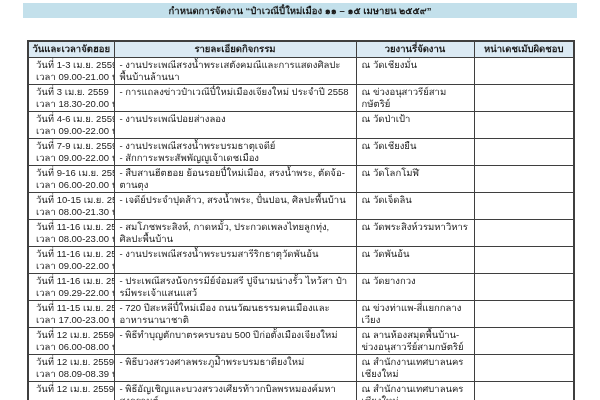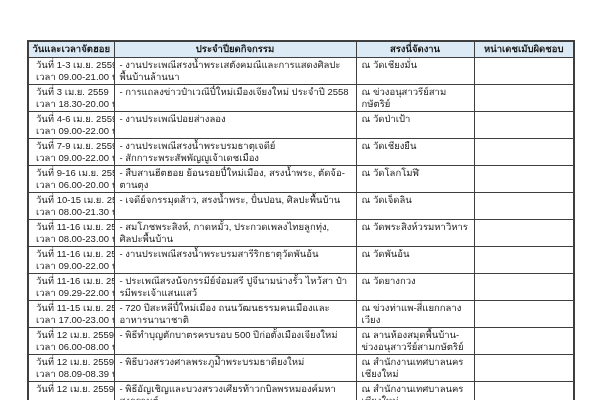--- a/index.html
+++ b/index.html
@@ -62,33 +62,34 @@
   col.w-date { width: 86px; }
   col.w-act  { width: 242px; }
   col.w-loc  { width: 118px; }
   col.w-resp { width: 100px; }
 </style>
 </head>
 <body>
 
 <div class="page">
 
+  <div class="title-banner">กำหนดการจัดงาน “ป๋าเวณีปี๋ใหม่เมือง ๑๑ – ๑๕ เมษายน ๒๕๕๙”</div>
 
   <table class="schedule">
     <colgroup>
       <col class="w-date">
         <col class="w-act">
         <col class="w-loc">
         <col class="w-resp">
     </colgroup>
     <thead>
       <tr>
         <th>วันและเวลาจัตฮอย</th>
-        <th>ประจำปียดกิจกรรม</th>
-        <th>สรงนี่จัดงาน</th>
+        <th>รายละเอียดกิจกรรม</th>
+        <th>วยงานรี่จัดงาน</th>
         <th>หน่าเดชเมับผิดชอบ</th>
       </tr>
     </thead>
     <tbody>
         <tr>
           <td class="c-date">
             <div>วันที่ 1-3 เม.ย. 2559</div>
             <div>เวลา 09.00-21.00 น.</div>
           </td>
           <td class="c-act">
@@ -161,21 +162,21 @@
           <td class="c-resp">
             <div></div>
           </td>
         </tr>
         <tr>
           <td class="c-date">
             <div>วันที่ 10-15 เม.ย. 2559</div>
             <div>เวลา 08.00-21.30 น.</div>
           </td>
           <td class="c-act">
-            <div>- เจดีย์จกรรมุดส้าว, สรงน้ำพระ, ปั๋นปอน, ศิลปะพื้นบ้าน</div>
+            <div>- เจดีย์ประจำปุดส้าว, สรงน้ำพระ, ปั๋นปอน, ศิลปะพื้นบ้าน</div>
           </td>
           <td class="c-loc">
             <div>ณ วัดเจ็ดลิน</div>
           </td>
           <td class="c-resp">
             <div></div>
           </td>
         </tr>
         <tr>
           <td class="c-date">

